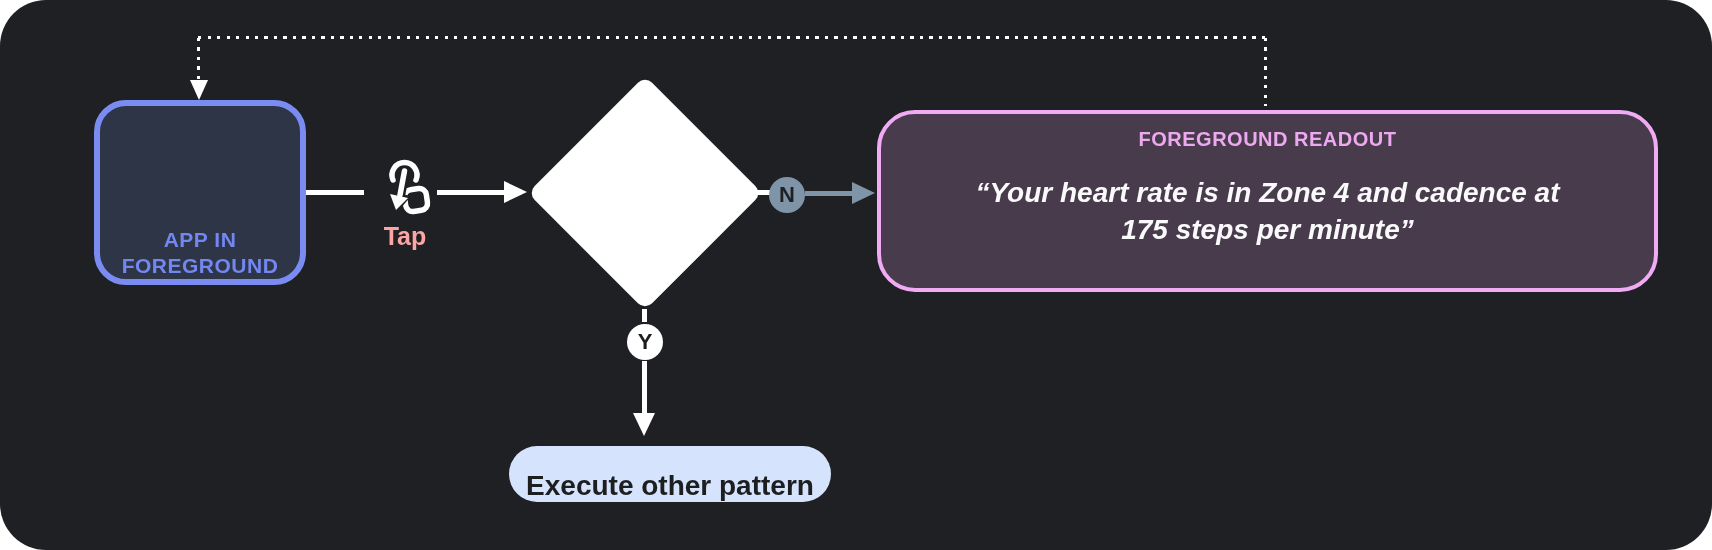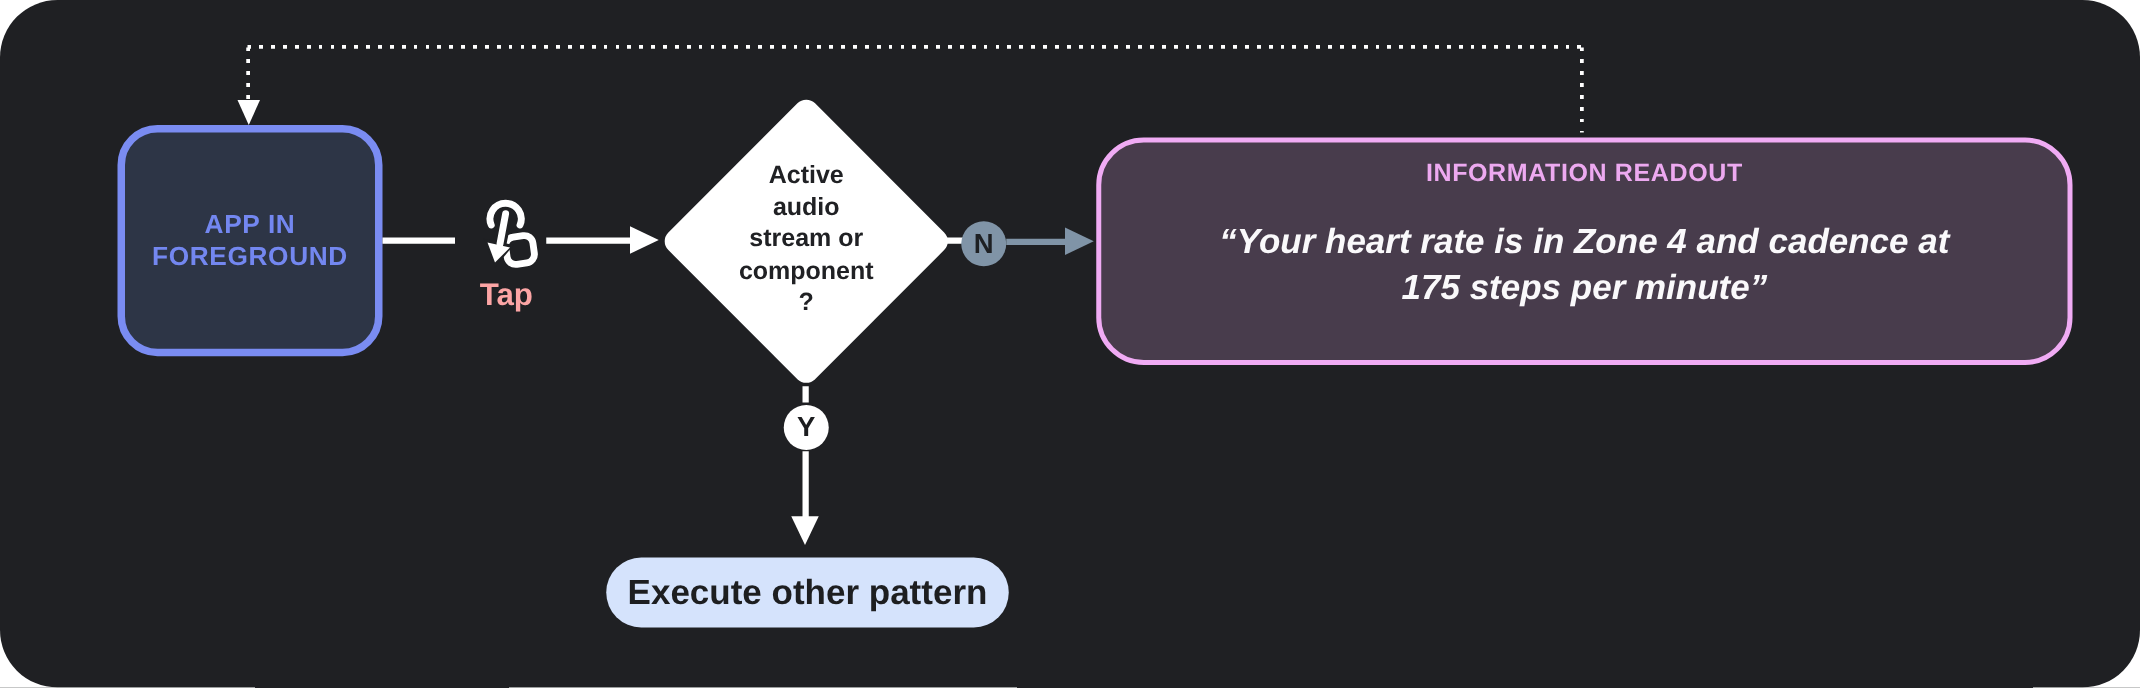--- a/index.html
+++ b/index.html
@@ -23,21 +23,21 @@
     background:repeating-linear-gradient(180deg,#fff 0 3px,transparent 3px 9.5px);}
   .feedback-head{left:190px;top:80px;width:0;height:0;
     border-left:9px solid transparent;border-right:9px solid transparent;
     border-top:20px solid #fff;}
 
   
   .app-node{left:94px;top:100px;width:212px;height:185px;
     background:var(--blue-fill,#2d3546);
     border:6px solid var(--accent-blue,#7a8cf2);
     border-radius:32px;
-    display:flex;align-items:center;justify-content:center;text-align:center;}
+    display:flex;align-items:flex-end;justify-content:center;text-align:center;}
   .app-label{width:175px;font-size:21px;font-weight:700;letter-spacing:.5px;
     line-height:26px;color:var(--blue-text,#7387f0);}
   .caption{left:70px;top:310px;width:260px;text-align:center;
     font-size:26px;font-style:italic;line-height:33px;
     color:var(--muted-text,#8e9297);white-space:pre-line;}
 
   
   .line{background:#fff;}
   .line1{left:306px;top:190px;width:58px;height:5px;}
   .line2{left:437px;top:190px;width:69px;height:5px;}
@@ -81,23 +81,23 @@
     font-size:28px;font-weight:700;font-style:italic;line-height:37px;
     color:#faf9fb;white-space:pre-line;}
 
   
   .dash-y{left:642px;top:309px;width:5px;height:13px;}
   .y-badge{left:627px;top:324px;background:#fff;color:#1c1d1f;}
   .line4{left:642px;top:361px;width:5px;height:53px;}
   .head4{left:633px;top:413px;width:0;height:0;
     border-left:11.5px solid transparent;border-right:11.5px solid transparent;
     border-top:23px solid #fff;}
-  .pill{left:485px;top:446px;width:322px;height:56px;border-radius:28px;
+  .pill{left:509px;top:446px;width:322px;height:56px;border-radius:28px;
     background:var(--pill-bg,#d5e3fc);
-    display:flex;align-items:center;justify-content:center;}
+    display:flex;align-items:flex-end;justify-content:center;}
   .pill-label{font-size:28px;font-weight:700;color:#1d1e20;}
 </style>
 </head>
 <body>
 
 <div id="canvas">
 
   <div class="abs dot-h"></div>
   <div class="abs dot-v-left"></div>
   <div class="abs dot-v-right"></div>
@@ -116,33 +116,28 @@
     <polygon points="11,33 35,38 20,56" fill="#1f2023"></polygon>
     <path d="M 28.5 13 L 24 37" fill="none" stroke="#ffffff" stroke-width="5.5" stroke-linecap="round"></path>
     <polygon points="14,36 32,40 20,52" fill="#ffffff"></polygon>
   </svg>
   <div class="abs tap-label">Tap</div>
 
   <div class="abs line line2"></div>
   <div class="abs head2"></div>
 
   <div class="abs diamond"></div>
-  <div class="abs diamond-label">Active
-audio
-stream or
-component
-?</div>
 
   <div class="abs line dash-n"></div>
   <div class="abs badge n-badge">N</div>
   <div class="abs line3"></div>
   <div class="abs head3"></div>
 
   <div class="abs readout">
-    <div class="readout-title">INFORMATION READOUT</div>
+    <div class="readout-title">FOREGROUND READOUT</div>
     <div class="readout-body">“Your heart rate is in Zone 4 and cadence at
 175 steps per minute”</div>
   </div>
 
   <div class="abs line dash-y"></div>
   <div class="abs badge y-badge">Y</div>
   <div class="abs line line4"></div>
   <div class="abs head4"></div>
 
   <div class="abs pill">

